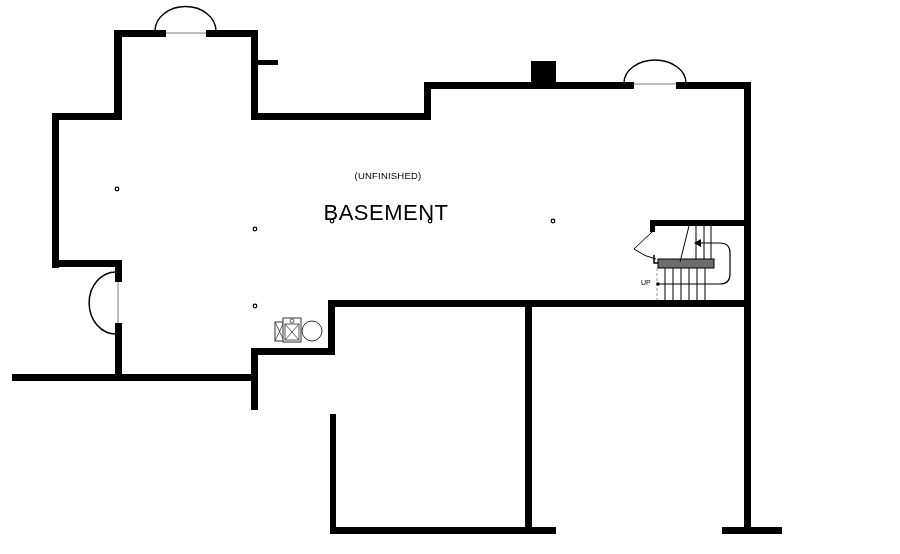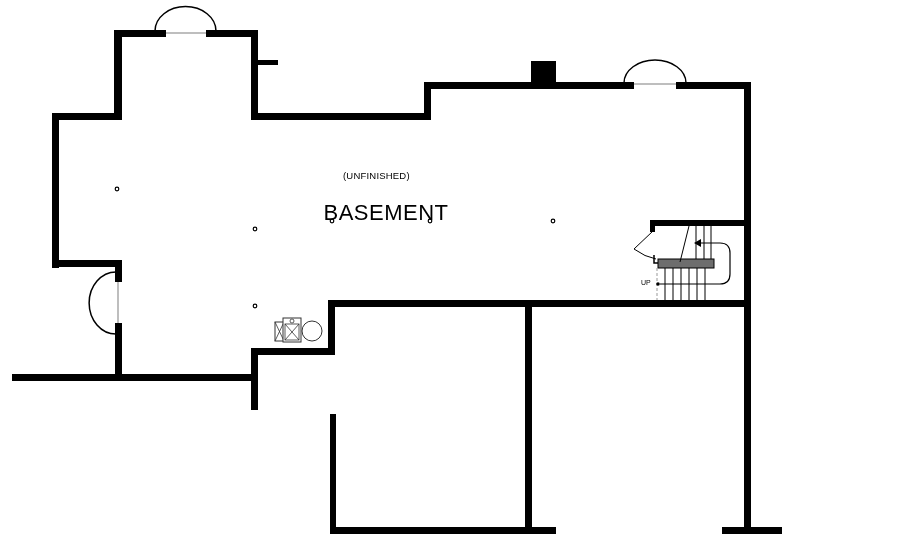--- a/index.html
+++ b/index.html
@@ -2,21 +2,21 @@
 <html><head>
 <meta charset="utf-8">
 <style>
   html, body { margin: 0; padding: 0; background: #ffffff; }
   body { width: 900px; height: 554px; overflow: hidden; position: relative; }
   .plan { position: absolute; left: 0; top: 0; width: 900px; height: 554px; }
   .wall { fill: #000000; }
   .thin { stroke: #000000; fill: none; }
   .glass { stroke: #a8a8a8; stroke-width: 1.5; }
   .label-sub {
-    position: absolute; left: 343px; top: 170px; width: 90px; 
+    position: absolute; left: 343px; top: 170px; width: 90px; text-align: center;
     font-family: "Liberation Sans", sans-serif; font-size: 9.5px; color: #000;
     letter-spacing: 0.2px;
   }
   .label-main {
     position: absolute; left: 318px; top: 200px; width: 136px; text-align: center;
     font-family: "Liberation Sans", sans-serif; font-size: 22px; color: #000;
     letter-spacing: 0.5px;
   }
   .label-up {
     position: absolute; left: 641px; top: 279px;

